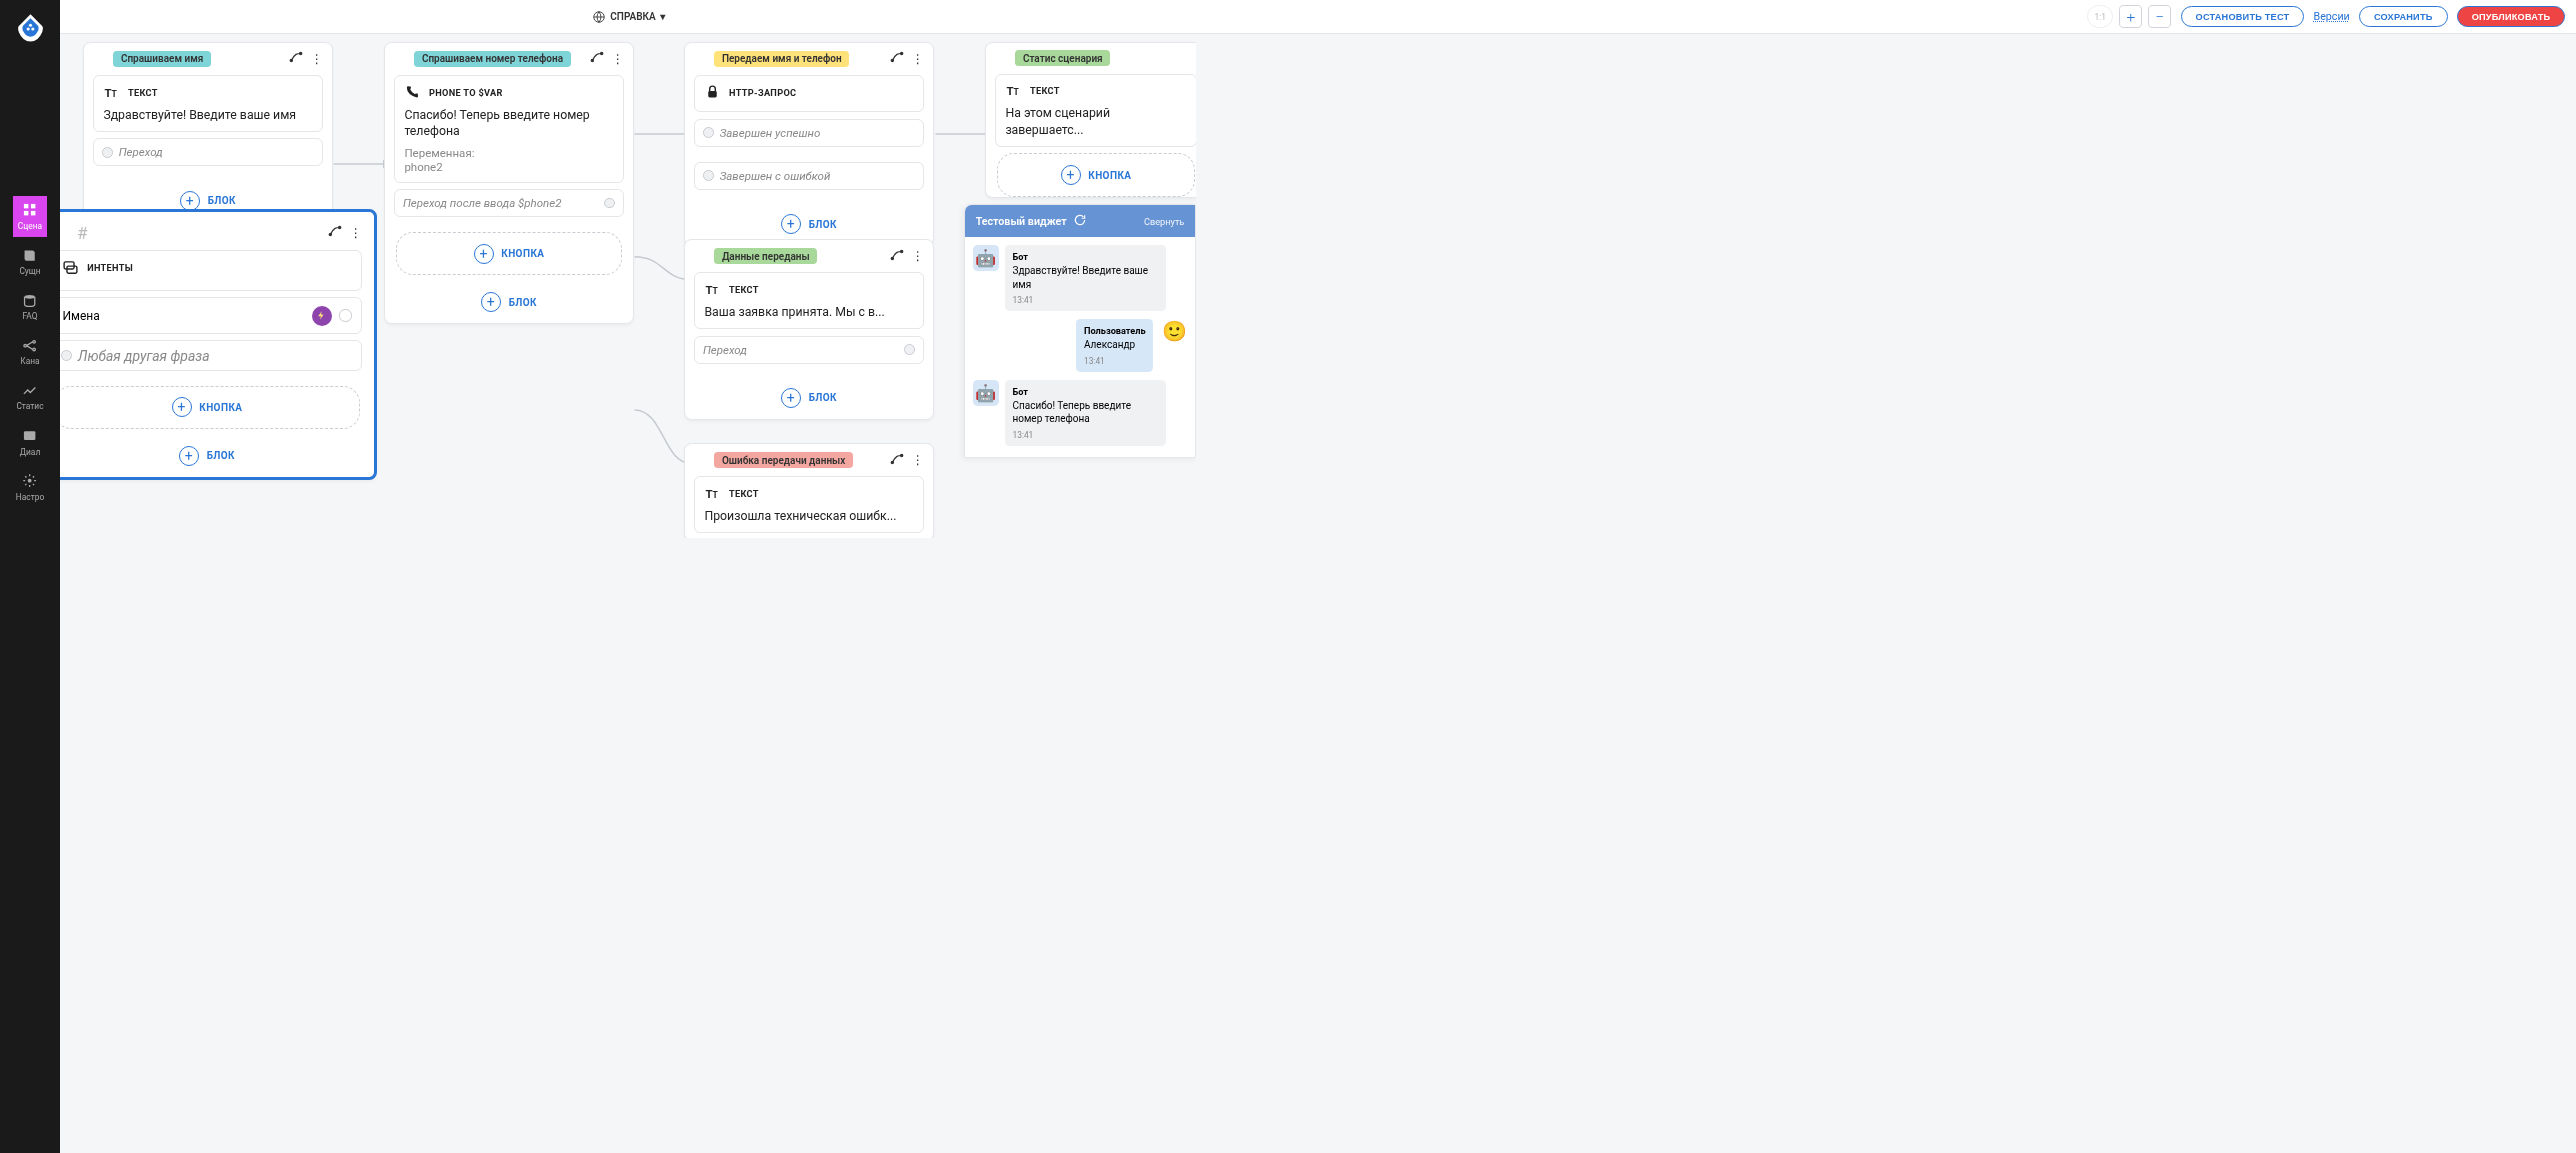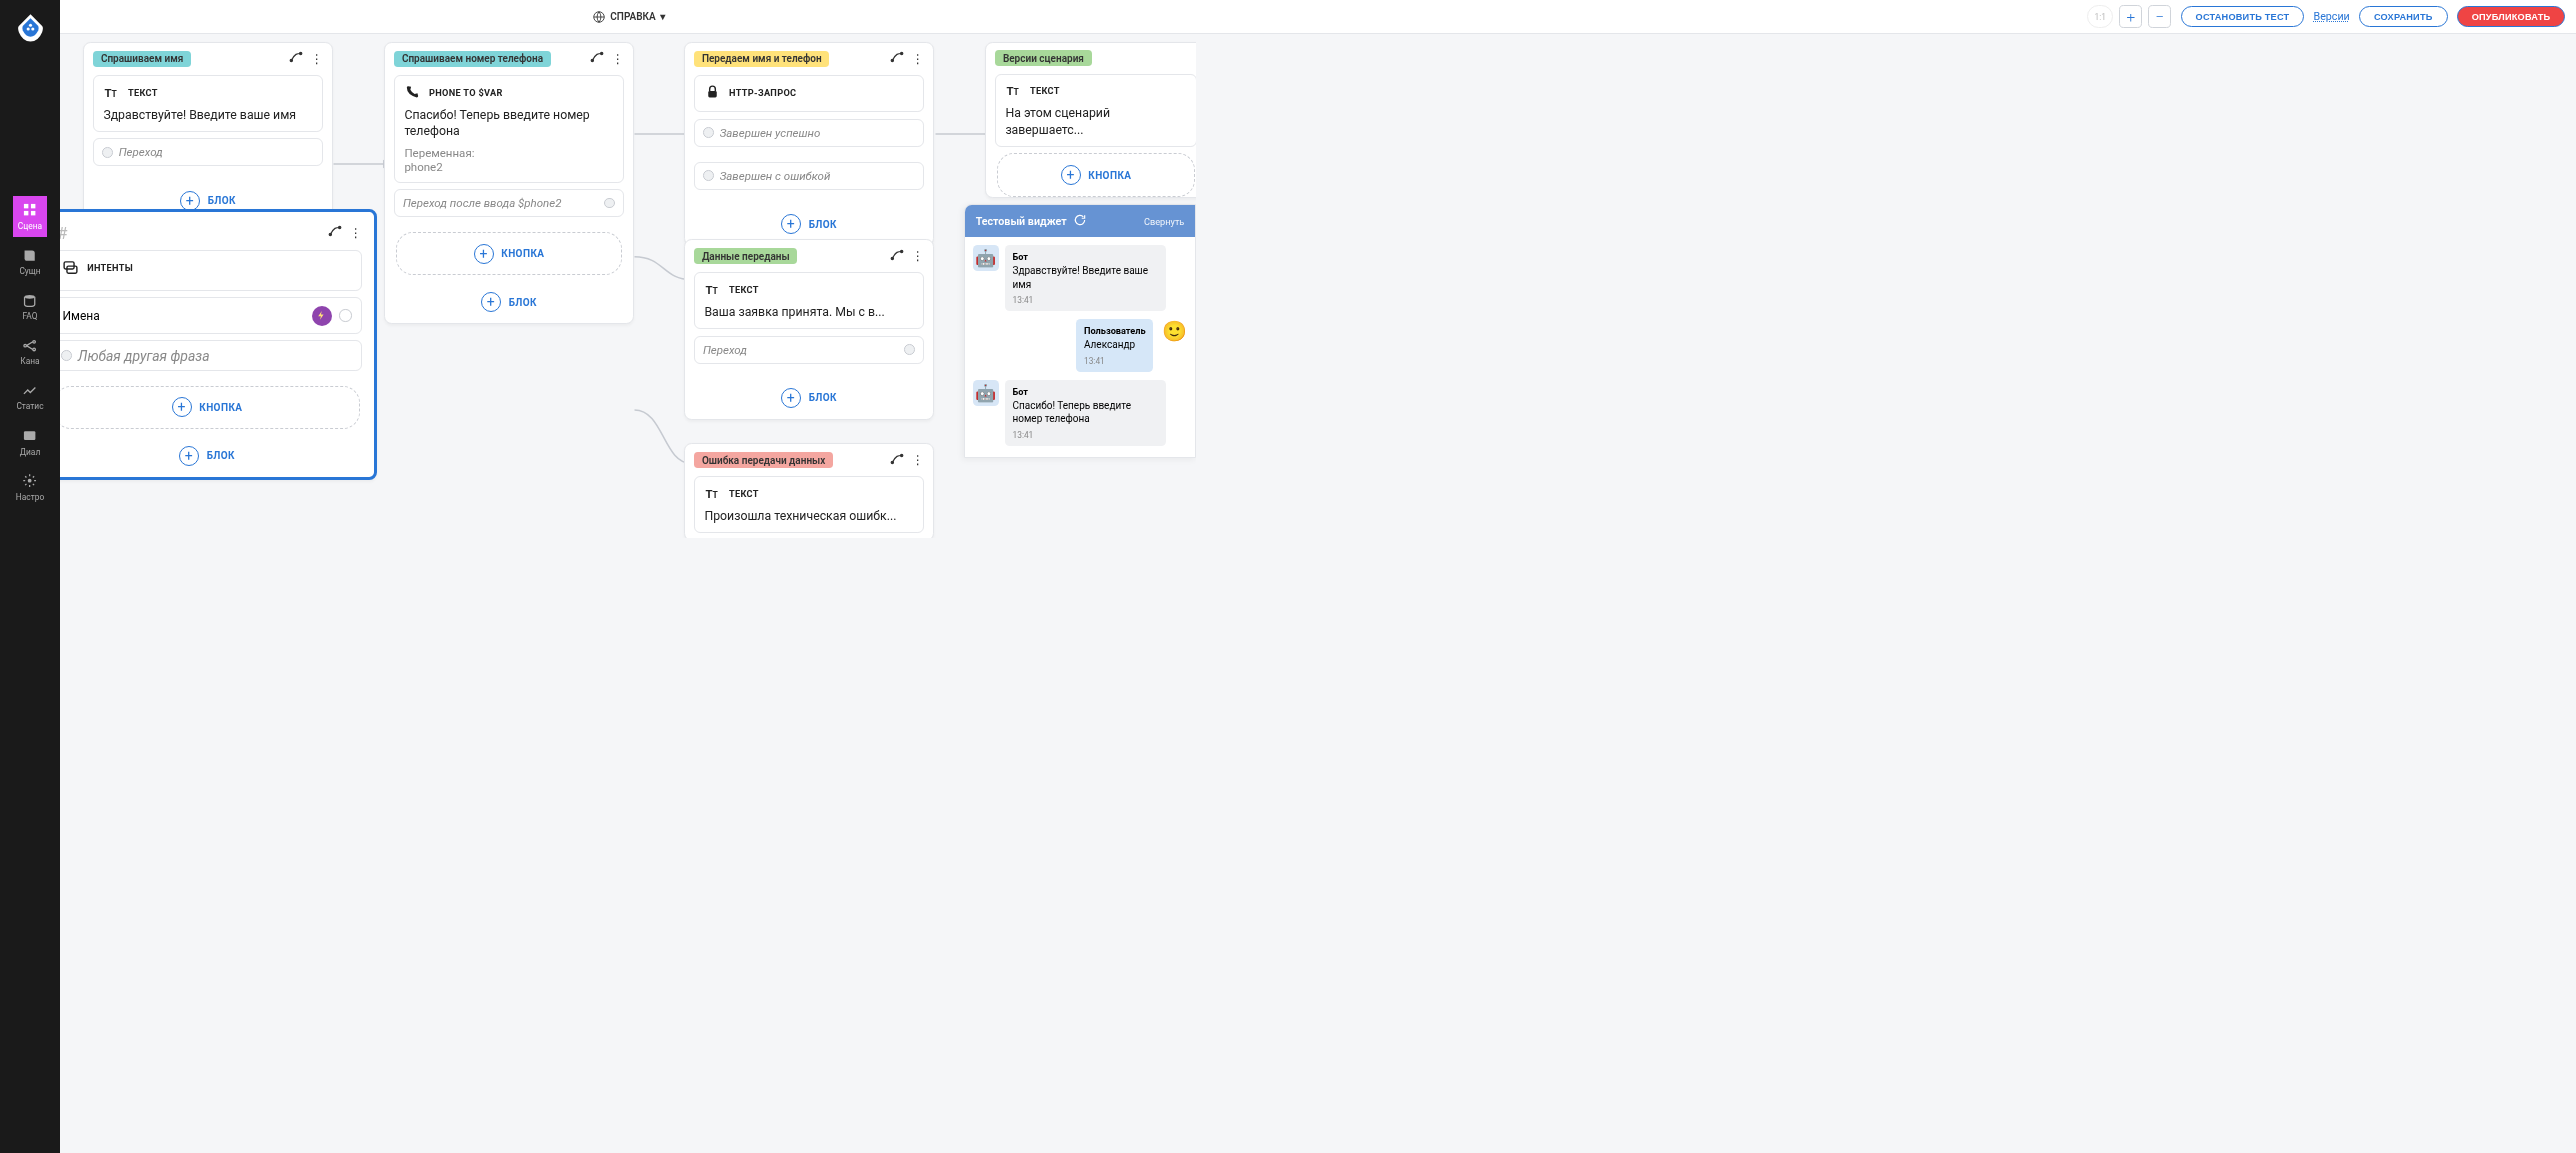--- a/index.html
+++ b/index.html
@@ -22,21 +22,21 @@
   .zoom-ratio { width: 26px; height: 23px; border: 0.8px solid #eee; border-radius: 12.3px; display: flex; align-items: center; justify-content: center; font-size: 8.4px; color: #bbb; }
   .btn { border: 1.2px solid #2976d6; color: #2976d6; background: #fff; border-radius: 14px; padding: 4.6px 14px; font-size: 9.2px; font-weight: 700; cursor: pointer; letter-spacing: 0.2px; }
   .btn.primary { background: #ef4444; color: #fff; }
   .link-v { color: #2976d6; font-size: 10.7px; text-decoration: underline dotted; cursor:pointer; }
 
   
   .canvas { position: absolute; left: 60px; top: 34px; right: 0; bottom: 0; overflow: hidden; }
 
   .card { position: absolute; background: #fff; border: 0.8px solid #e4e6ea; border-radius: 7.7px; box-shadow: 0 1.5px 3.1px rgba(0,0,0,0.04); width: 250px; padding: 7.7px 9.2px 0; }
   .card.selected { border: 3.1px solid #2976d6; width: 340px; padding: 10.7px 12.3px 0;}
-  .card-head { display: flex; align-items: center; justify-content: space-between; margin-bottom: 7.7px; }
+  .card-head { display: flex; align-items: center; justify-content: space-between; margin-bottom: 7.7px; margin-left: 20px; }
   .tag { display: inline-block; padding: 2.3px 7.7px; border-radius: 3.8px; font-size: 10px; font-weight: 600; color: #333; }
   .tag.teal { background: #7fd4d8; }
   .tag.yellow { background: #ffe27a; }
   .tag.green { background: #a8d89a; }
   .tag.red { background: #f4a6a0; }
   .head-icons { display: flex; gap: 7.7px; align-items: center; color: #333; }
   .head-icons span { cursor: pointer; }
 
   .block { border: 0.8px solid #e4e6ea; border-radius: 6.1px; padding: 7.7px 9.2px; margin-bottom: 6.1px; }
   .block-title { display: flex; align-items: center; gap: 7.7px; font-size: 9.2px; font-weight: 700; letter-spacing: 0.3px; color: #222; margin-bottom: 6.1px; }
@@ -401,21 +401,21 @@
             </svg>
           </span>
           <span>ТЕКСТ</span>
         </div>
       <div class="block-text">Произошла техническая ошибк...</div>
     </div>
   </div>
 
   <div class="card" style="left:925px; top:7.7px; width:222px;">
     <div class="card-head">
-      <span class="tag green">Версии сценария</span>
+      <span class="tag green">Статис сценария</span>
     </div>
     <div class="block">
       <div class="block-title">
           <span class="bicon">
             <svg viewBox="0 0 24 24" fill="#222" style="font-size:12px">
               <text x="2" y="18" font-size="16" font-weight="700">T</text>
               <text x="12" y="18" font-size="12">T</text>
             </svg>
           </span>
           <span>ТЕКСТ</span>

